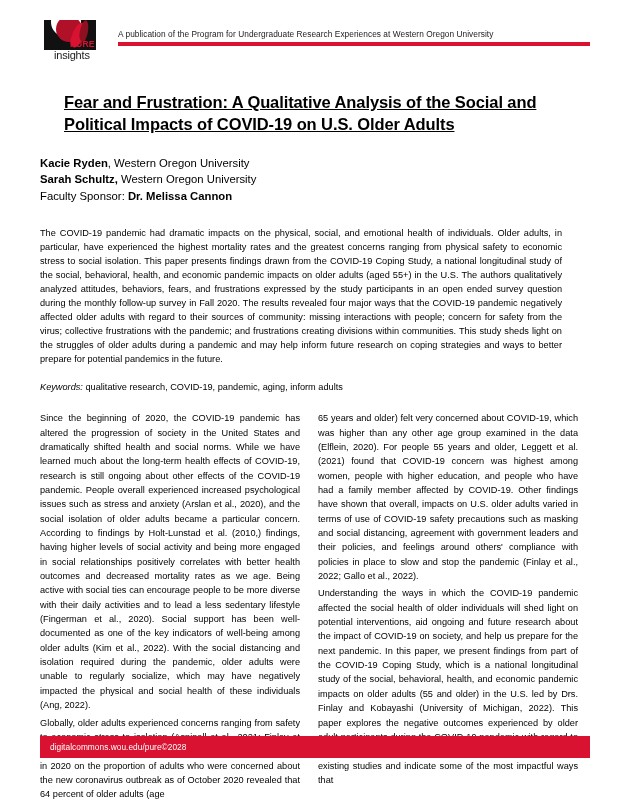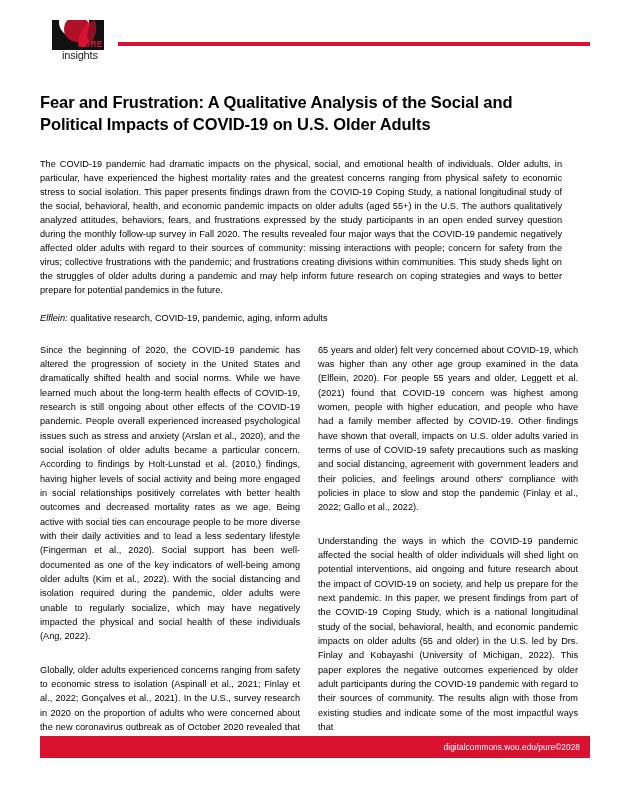--- a/index.html
+++ b/index.html
@@ -20,21 +20,21 @@
   }
 
   
   .masthead {
     position: relative;
     margin: 18px 28px 0 40px;
     height: 48px;
   }
   .logo {
     position: absolute;
-    left: 12px;
+    left: 4px;
     top: 2px;
     width: 58px;
     height: 46px;
   }
   .logo-mark {
     position: relative;
     width: 52px;
     height: 30px;
     background: #111111;
     overflow: hidden;
@@ -109,26 +109,27 @@
     position: absolute;
     left: 78px;
     right: 0;
     top: 24px;
     height: 4px;
     background: #d81230;
   }
 
   
   .title {
-    margin: 26px 40px 0 40px;
+    margin: 26px 40px 0 64px;
     font-size: 16.5px;
     font-weight: bold;
     line-height: 1.33;
     letter-spacing: -0.1px;
     color: #000;
+    text-decoration: underline;
   }
 
   
   .authors {
     margin: 19px 40px 0 40px;
     font-size: 11.3px;
     line-height: 1.47;
   }
   .authors .nm { font-weight: bold; }
 
@@ -153,34 +154,34 @@
     margin: 17px 40px 0 40px;
     display: flex;
     gap: 18px;
   }
   .col {
     flex: 1 1 0;
     font-size: 9.2px;
     line-height: 1.56;
     text-align: justify;
   }
-  .col p { margin-bottom: 19px; }
+  .col p { margin-bottom: 3px; }
   .col p:last-child { margin-bottom: 0; }
 
   
   .footer {
     position: absolute;
     left: 40px;
     right: 28px;
     bottom: 42px;
     height: 22px;
     background: #d81230;
     display: flex;
     align-items: center;
-    justify-content: flex-end;
+    justify-content: flex-start;
     padding: 0 10px;
   }
   .footer span {
     font-size: 8.3px;
     color: #ffffff;
     letter-spacing: 0.05px;
   }
 </style>
 </head>
 <body>
@@ -191,30 +192,42 @@
     <div class="logo">
       <div class="logo-mark">
         <div class="logo-bowl"></div>
         <div class="logo-bowl2"></div>
         <div class="logo-petal"></div>
         <div class="logo-petal2"></div>
       </div>
       <div class="logo-pure">PURE</div>
       <div class="logo-insights">insights</div>
     </div>
+    <div class="masthead-text">A publication of the Program for Undergraduate Research Experiences at Western Oregon University</div>
     <div class="masthead-rule"></div>
   </div>
 
   <h1 class="title">Fear and Frustration: A Qualitative Analysis of the Social and Political Impacts of COVID-19 on U.S. Older Adults</h1>
 
+  <div class="authors">
+    <div>
+      <span class="nm">Kacie Ryden</span><span>, Western Oregon University</span>
+    </div>
+    <div>
+      <span class="nm">Sarah Schultz,</span><span> Western Oregon University</span>
+    </div>
+    <div>
+      <span>Faculty Sponsor: </span><span class="nm">Dr. Melissa Cannon</span>
+    </div>
+  </div>
 
   <div class="abstract">The COVID-19 pandemic had dramatic impacts on the physical, social, and emotional health of individuals. Older adults, in particular, have experienced the highest mortality rates and the greatest concerns ranging from physical safety to economic stress to social isolation. This paper presents findings drawn from the COVID-19 Coping Study, a national longitudinal study of the social, behavioral, health, and economic pandemic impacts on older adults (aged 55+) in the U.S. The authors qualitatively analyzed attitudes, behaviors, fears, and frustrations expressed by the study participants in an open ended survey question during the monthly follow-up survey in Fall 2020. The results revealed four major ways that the COVID-19 pandemic negatively affected older adults with regard to their sources of community: missing interactions with people; concern for safety from the virus; collective frustrations with the pandemic; and frustrations creating divisions within communities. This study sheds light on the struggles of older adults during a pandemic and may help inform future research on coping strategies and ways to better prepare for potential pandemics in the future.</div>
 
   <div class="keywords">
-    <i>Elflein:</i><span> qualitative research, COVID-19, pandemic, aging, inform adults</span>
+    <i>Keywords:</i><span> qualitative research, COVID-19, pandemic, aging, inform adults</span>
   </div>
 
   <div class="columns">
     <div class="col">
       <p>Since the beginning of 2020, the COVID-19 pandemic has altered the progression of society in the United States and dramatically shifted health and social norms. While we have learned much about the long-term health effects of COVID-19, research is still ongoing about other effects of the COVID-19 pandemic. People overall experienced increased psychological issues such as stress and anxiety (Arslan et al., 2020), and the social isolation of older adults became a particular concern. According to findings by Holt-Lunstad et al. (2010,) findings, having higher levels of social activity and being more engaged in social relationships positively correlates with better health outcomes and decreased mortality rates as we age. Being active with social ties can encourage people to be more diverse with their daily activities and to lead a less sedentary lifestyle (Fingerman et al., 2020). Social support has been well-documented as one of the key indicators of well-being among older adults (Kim et al., 2022). With the social distancing and isolation required during the pandemic, older adults were unable to regularly socialize, which may have negatively impacted the physical and social health of these individuals (Ang, 2022).</p>
       <p>Globally, older adults experienced concerns ranging from safety to economic stress to isolation (Aspinall et al., 2021; Finlay et al., 2022; Gonçalves et al., 2021). In the U.S., survey research in 2020 on the proportion of adults who were concerned about the new coronavirus outbreak as of October 2020 revealed that 64 percent of older adults (age</p>
     </div>
     <div class="col">
       <p>65 years and older) felt very concerned about COVID-19, which was higher than any other age group examined in the data (Elflein, 2020). For people 55 years and older, Leggett et al. (2021) found that COVID-19 concern was highest among women, people with higher education, and people who have had a family member affected by COVID-19. Other findings have shown that overall, impacts on U.S. older adults varied in terms of use of COVID-19 safety precautions such as masking and social distancing, agreement with government leaders and their policies, and feelings around others' compliance with policies in place to slow and stop the pandemic (Finlay et al., 2022; Gallo et al., 2022).</p>
       <p>Understanding the ways in which the COVID-19 pandemic affected the social health of older individuals will shed light on potential interventions, aid ongoing and future research about the impact of COVID-19 on society, and help us prepare for the next pandemic. In this paper, we present findings from part of the COVID-19 Coping Study, which is a national longitudinal study of the social, behavioral, health, and economic pandemic impacts on older adults (55 and older) in the U.S. led by Drs. Finlay and Kobayashi (University of Michigan, 2022). This paper explores the negative outcomes experienced by older adult participants during the COVID-19 pandemic with regard to their sources of community. The results align with those from existing studies and indicate some of the most impactful ways that</p>

